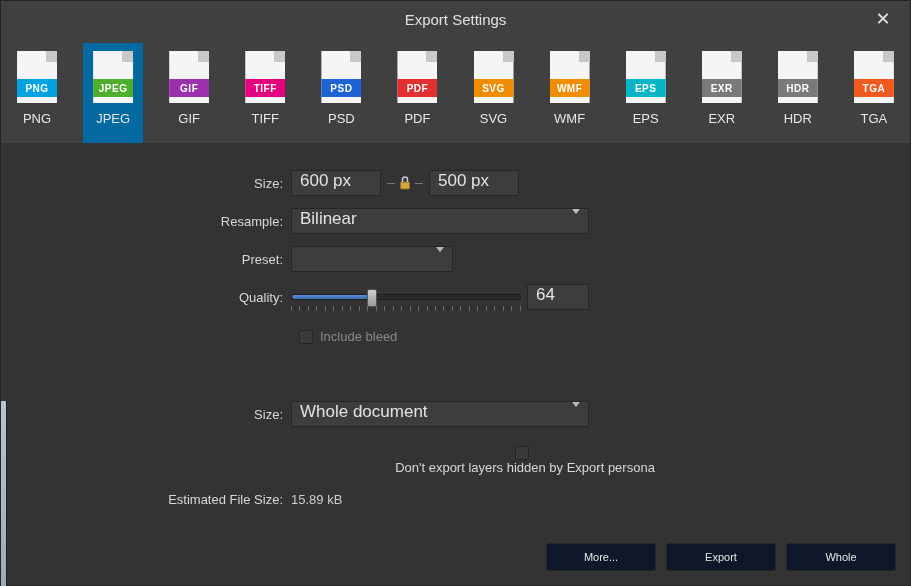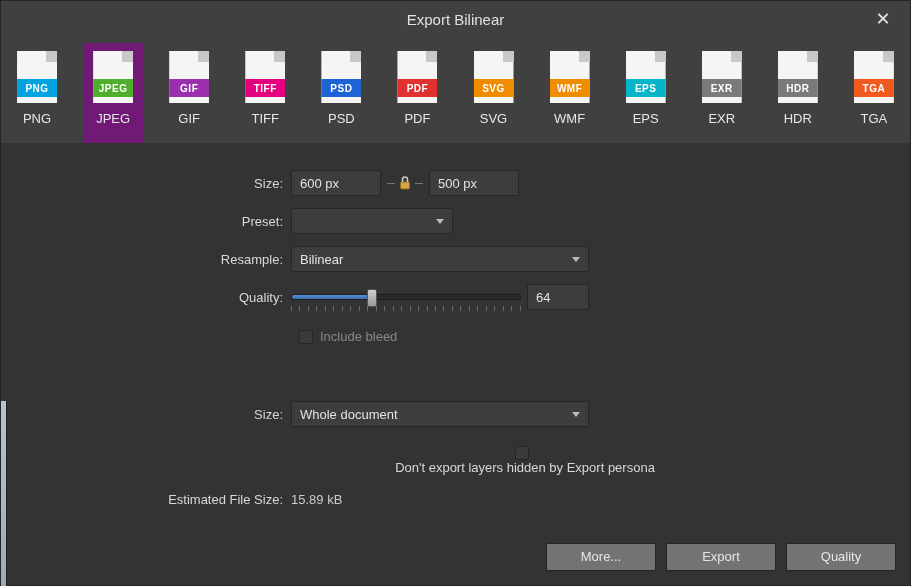--- a/index.html
+++ b/index.html
@@ -53,21 +53,21 @@
     height: 100px;
     display: flex;
     flex-direction: column;
     align-items: center;
     justify-content: flex-start;
     padding-top: 8px;
     cursor: pointer;
     gap: 8px;
   }
   .format-item.selected {
-    background: #701a75;
+    background: #0369a1;
   }
   .file-icon {
     width: 40px;
     height: 52px;
     position: relative;
   }
   .file-page {
     width: 40px;
     height: 52px;
     background: #f5f5f5;
@@ -121,23 +121,23 @@
     text-align: right;
     padding-right: 8px;
     color: #d8d8d8;
   }
   .field {
     height: 26px;
     background: #3d3d3d;
     border: 1px solid #262626;
     color: #e2e2e2;
     padding: 0 8px;
-    font-size: 13px;
-    display: flex;
-    align-items: center;
+    font-size: 17px;
+    display: flex;
+    align-items: flex-start;
     border-radius: 2px;
   }
   .num-input { width: 90px; }
   .dropdown {
     width: 298px;
     position: relative;
     justify-content: space-between;
     cursor: pointer;
   }
   .dropdown .caret {
@@ -228,24 +228,24 @@
     display: flex;
     align-items: center;
     justify-content: flex-end;
     padding-right: 14px;
     gap: 10px;
     border-top: 1px solid #333333;
   }
   .btn {
     min-width: 110px;
     height: 28px;
-    background: #737373;
+    background: #0f172a;
     border: 1px solid #262626;
     color: #e6e6e6;
-    font-size: 13px;
+    font-size: 11px;
     display: flex;
     align-items: center;
     justify-content: center;
     border-radius: 2px;
     cursor: pointer;
   }
   .left-sliver {
     position: absolute;
     left: 0;
     top: 258px;
@@ -254,21 +254,21 @@
     background: linear-gradient(#b8c4cc, #9aaab4);
     border-right: 1px solid #222;
   }
 </style>
 </head>
 <body>
 
 <div class="dialog">
 
   <div class="titlebar">
-    <span>Export Bilinear</span>
+    <span>Export Settings</span>
     <div class="close-btn">
       <span>✕</span>
     </div>
   </div>
 
   <div class="format-strip" id="format-strip">
       <div class="format-item">
         <div class="file-icon">
           <div class="file-page">
             <div class="file-band" style="background: rgb(0, 163, 224);">PNG</div>
@@ -396,31 +396,31 @@
             </svg>
           </div>
           <div class="lock-line"></div>
         </div>
         <div class="field num-input">
           <span>500 px</span>
         </div>
       </div>
 
       <div class="row">
+        <div class="row-label">Resample:</div>
+        <div class="field dropdown">
+          <span>Bilinear</span>
+          <span class="caret"></span>
+        </div>
+      </div>
+
+      <div class="row">
         <div class="row-label">Preset:</div>
         <div class="field dropdown dropdown-short">
           <span></span>
-          <span class="caret"></span>
-        </div>
-      </div>
-
-      <div class="row">
-        <div class="row-label">Resample:</div>
-        <div class="field dropdown">
-          <span>Bilinear</span>
           <span class="caret"></span>
         </div>
       </div>
 
       <div class="row">
         <div class="row-label">Quality:</div>
         <div class="slider-wrap">
           <div class="slider-track">
             <div class="slider-fill" id="slider-fill" style="width: 35%;"></div>
             <div class="slider-thumb" id="slider-thumb" style="left: 35%;"></div>
@@ -490,17 +490,17 @@
   </div>
 
   <div class="footer">
     <div class="btn">
       <span>More...</span>
     </div>
     <div class="btn">
       <span>Export</span>
     </div>
     <div class="btn">
-      <span>Quality</span>
+      <span>Whole</span>
     </div>
   </div>
 
 </div>
 
 </body></html>

